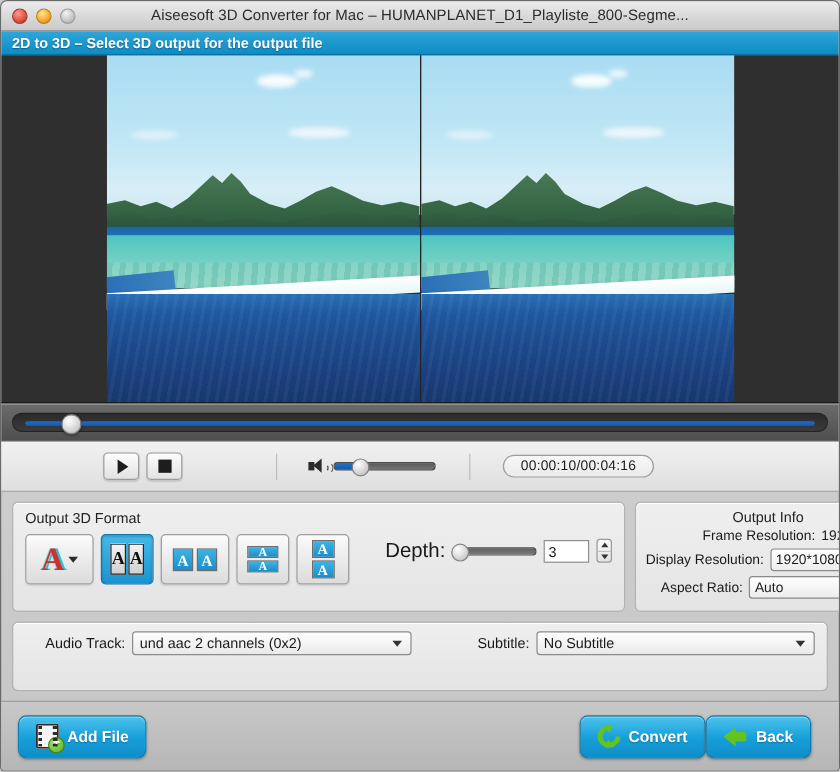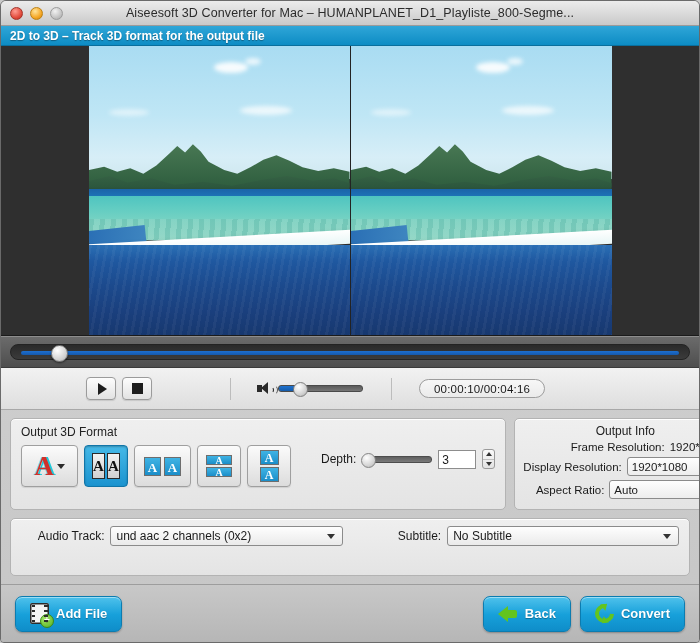--- a/index.html
+++ b/index.html
@@ -174,21 +174,21 @@
   .tb-half span{width:26px;height:10px;background:linear-gradient(#3fb3e4,#1b8ec9);
       color:#fff;font-size:10px;font-weight:bold;line-height:10px;text-align:center;
       font-family:"Liberation Serif",serif;border:1px solid #6d6d6d;box-sizing:border-box;
       overflow:hidden;}
   .tb-full{display:flex;flex-direction:column;gap:2px;}
   .tb-full span{width:19px;height:15px;background:linear-gradient(#3fb3e4,#1b8ec9);
       color:#fff;font-size:12px;font-weight:bold;line-height:15px;text-align:center;
       font-family:"Liberation Serif",serif;border:1px solid #6d6d6d;box-sizing:border-box;}
   .depthcol{margin-left:30px;padding-top:4px;}
   .depthrow{display:flex;align-items:center;gap:6px;}
-  .dlabel{font-size:12px;}
+  .dlabel{font-size:17px;}
   .dslider{position:relative;width:70px;height:7px;border-radius:3px;
       background:linear-gradient(#5f5f5f,#7a7a7a);border:1px solid #4d4d4d;box-sizing:border-box;}
   .dknob{position:absolute;left:-2px;top:-4px;width:13px;height:13px;border-radius:50%;
       background:radial-gradient(circle at 36% 30%,#fff,#d2d2d2 65%,#aaa);border:1px solid #858585;}
   .dfield{width:38px;height:19px;box-sizing:border-box;padding:0 3px;
       background:#fff;border:1px solid #8d8d8d;font-size:12px;line-height:18px;}
   .spin{display:flex;flex-direction:column;width:13px;height:20px;border:1px solid #9a9a9a;
       border-radius:3px;overflow:hidden;box-sizing:border-box;background:linear-gradient(#fafafa,#e3e3e3);}
   .spin div{flex:1;display:flex;align-items:center;justify-content:center;}
   .spin .up{border-bottom:1px solid #c0c0c0;}
@@ -295,21 +295,21 @@
 
   <div class="titlebar">
     <div class="lights">
       <div class="light red"></div>
       <div class="light yellow"></div>
       <div class="light gray"></div>
     </div>
     <div class="wtitle">Aiseesoft 3D Converter for Mac – HUMANPLANET_D1_Playliste_800-Segme...</div>
   </div>
 
-  <div class="banner">2D to 3D – Track 3D format for the output file</div>
+  <div class="banner">2D to 3D – Select 3D output for the output file</div>
 
   <div class="preview">
     <div class="stereo">
       <div class="eye">
         <div class="sky"></div>
         <div class="cloud c1"></div>
         <div class="cloud c2"></div>
         <div class="cloud c3"></div>
         <div class="cloud c4"></div>
         <div class="ridge"></div>
@@ -477,23 +477,23 @@
   </div>
 
   <div class="footer">
     <div class="bigbtn">
       <div class="film">
         <div class="plus">+</div>
       </div>
       <span>Add File</span>
     </div>
     <div class="spacer"></div>
+    <div class="bigbtn">
+      <div class="refresh"></div>
+      <span>Convert</span>
+    </div>
     <div class="bigbtn btn-back">
       <div class="arrowback"></div>
       <span>Back</span>
     </div>
-    <div class="bigbtn">
-      <div class="refresh"></div>
-      <span>Convert</span>
-    </div>
   </div>
 
 </div>
 
 </body></html>

